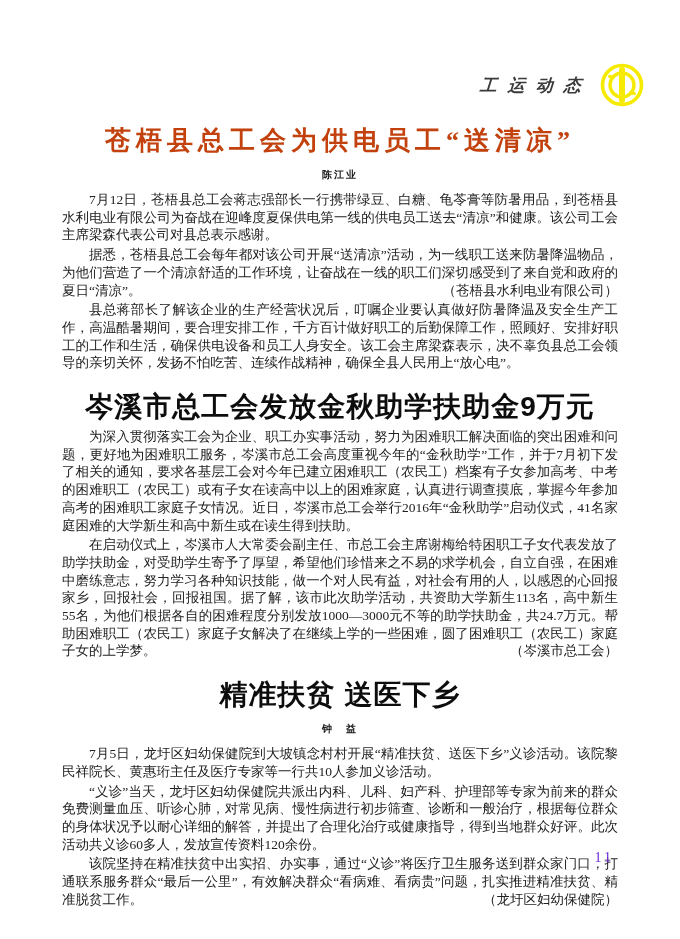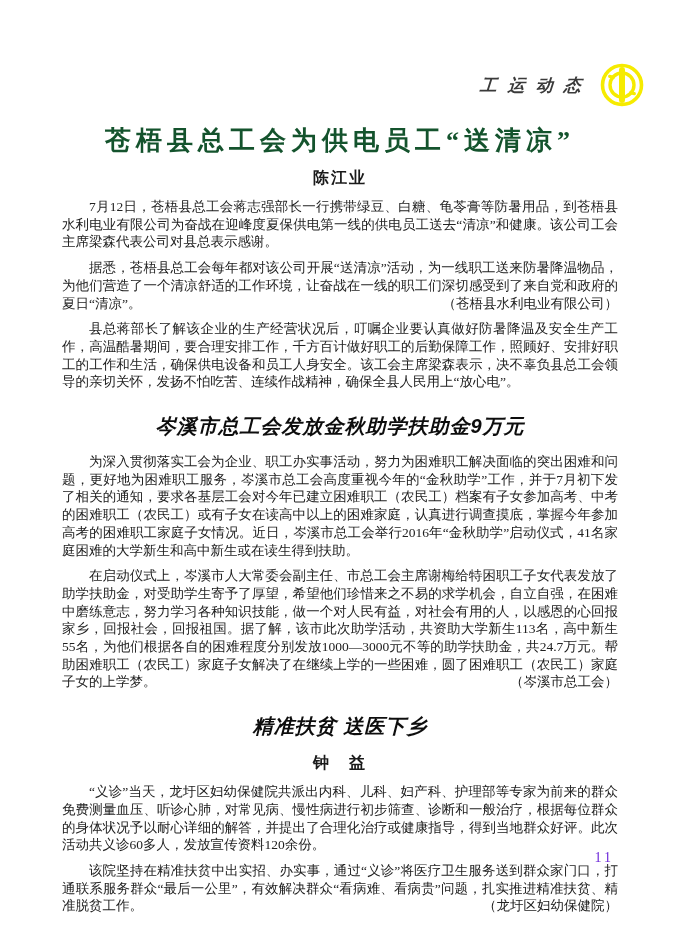--- a/index.html
+++ b/index.html
@@ -37,50 +37,49 @@
     transform: skewX(-4deg);
   }
   .masthead-logo { display: block; }
 
   
   .title-serif {
     text-align: center;
     font-size: 26px;
     font-weight: bold;
     letter-spacing: 5px;
-    color: #14532d;
+    color: #c2410c;
     line-height: 38px;
     font-family: "Liberation Serif", "DejaVu Serif", serif;
   }
   .title-sans {
     text-align: center;
-    font-size: 20px;
+    font-size: 28px;
     font-weight: bold;
     letter-spacing: 1px;
     color: #0d0d0d;
     line-height: 38px;
     font-family: "Liberation Sans", "DejaVu Sans", sans-serif;
-    font-style: italic;
   }
   .author {
     text-align: center;
-    font-size: 16px;
+    font-size: 10px;
     font-weight: bold;
     letter-spacing: 2px;
     color: #1a1a1a;
     margin-top: 8px;
     margin-bottom: 9px;
   }
   .par {
     font-size: 13.5px;
     line-height: 17.7px;
     text-align: justify;
     text-indent: 2em;
     color: #212121;
-    margin-top: 8px;
+    margin-top: 2px;
   }
   .attribution {
     float: right;
     text-indent: 0;
   }
   .article { margin-bottom: 14px; }
   .article + .article { margin-top: 16px; }
 
   .page-number {
     position: absolute;
@@ -117,19 +116,20 @@
 
   <article class="article">
     <h1 class="title-sans">岑溪市总工会发放金秋助学扶助金9万元</h1>
     <p class="par">为深入贯彻落实工会为企业、职工办实事活动，努力为困难职工解决面临的突出困难和问题，更好地为困难职工服务，岑溪市总工会高度重视今年的“金秋助学”工作，并于7月初下发了相关的通知，要求各基层工会对今年已建立困难职工（农民工）档案有子女参加高考、中考的困难职工（农民工）或有子女在读高中以上的困难家庭，认真进行调查摸底，掌握今年参加高考的困难职工家庭子女情况。近日，岑溪市总工会举行2016年“金秋助学”启动仪式，41名家庭困难的大学新生和高中新生或在读生得到扶助。</p>
     <p class="par"><span>在启动仪式上，岑溪市人大常委会副主任、市总工会主席谢梅给特困职工子女代表发放了助学扶助金，对受助学生寄予了厚望，希望他们珍惜来之不易的求学机会，自立自强，在困难中磨练意志，努力学习各种知识技能，做一个对人民有益，对社会有用的人，以感恩的心回报家乡，回报社会，回报祖国。据了解，该市此次助学活动，共资助大学新生113名，高中新生55名，为他们根据各自的困难程度分别发放1000—3000元不等的助学扶助金，共24.7万元。帮助困难职工（农民工）家庭子女解决了在继续上学的一些困难，圆了困难职工（农民工）家庭子女的上学梦。</span><span class="attribution">（岑溪市总工会）</span></p>
   </article>
 
   <article class="article">
     <h1 class="title-sans">精准扶贫 送医下乡</h1>
     <div class="author">钟　益</div>
+    <p class="par">7月5日，龙圩区妇幼保健院到大坡镇念村村开展“精准扶贫、送医下乡”义诊活动。该院黎民祥院长、黄惠珩主任及医疗专家等一行共10人参加义诊活动。</p>
     <p class="par">“义诊”当天，龙圩区妇幼保健院共派出内科、儿科、妇产科、护理部等专家为前来的群众免费测量血压、听诊心肺，对常见病、慢性病进行初步筛查、诊断和一般治疗，根据每位群众的身体状况予以耐心详细的解答，并提出了合理化治疗或健康指导，得到当地群众好评。此次活动共义诊60多人，发放宣传资料120余份。</p>
     <p class="par"><span>该院坚持在精准扶贫中出实招、办实事，通过“义诊”将医疗卫生服务送到群众家门口，打通联系服务群众“最后一公里”，有效解决群众“看病难、看病贵”问题，扎实推进精准扶贫、精准脱贫工作。</span><span class="attribution">（龙圩区妇幼保健院）</span></p>
   </article>
 
   <div class="page-number">11</div>
 
 </div>
 
 </body></html>

